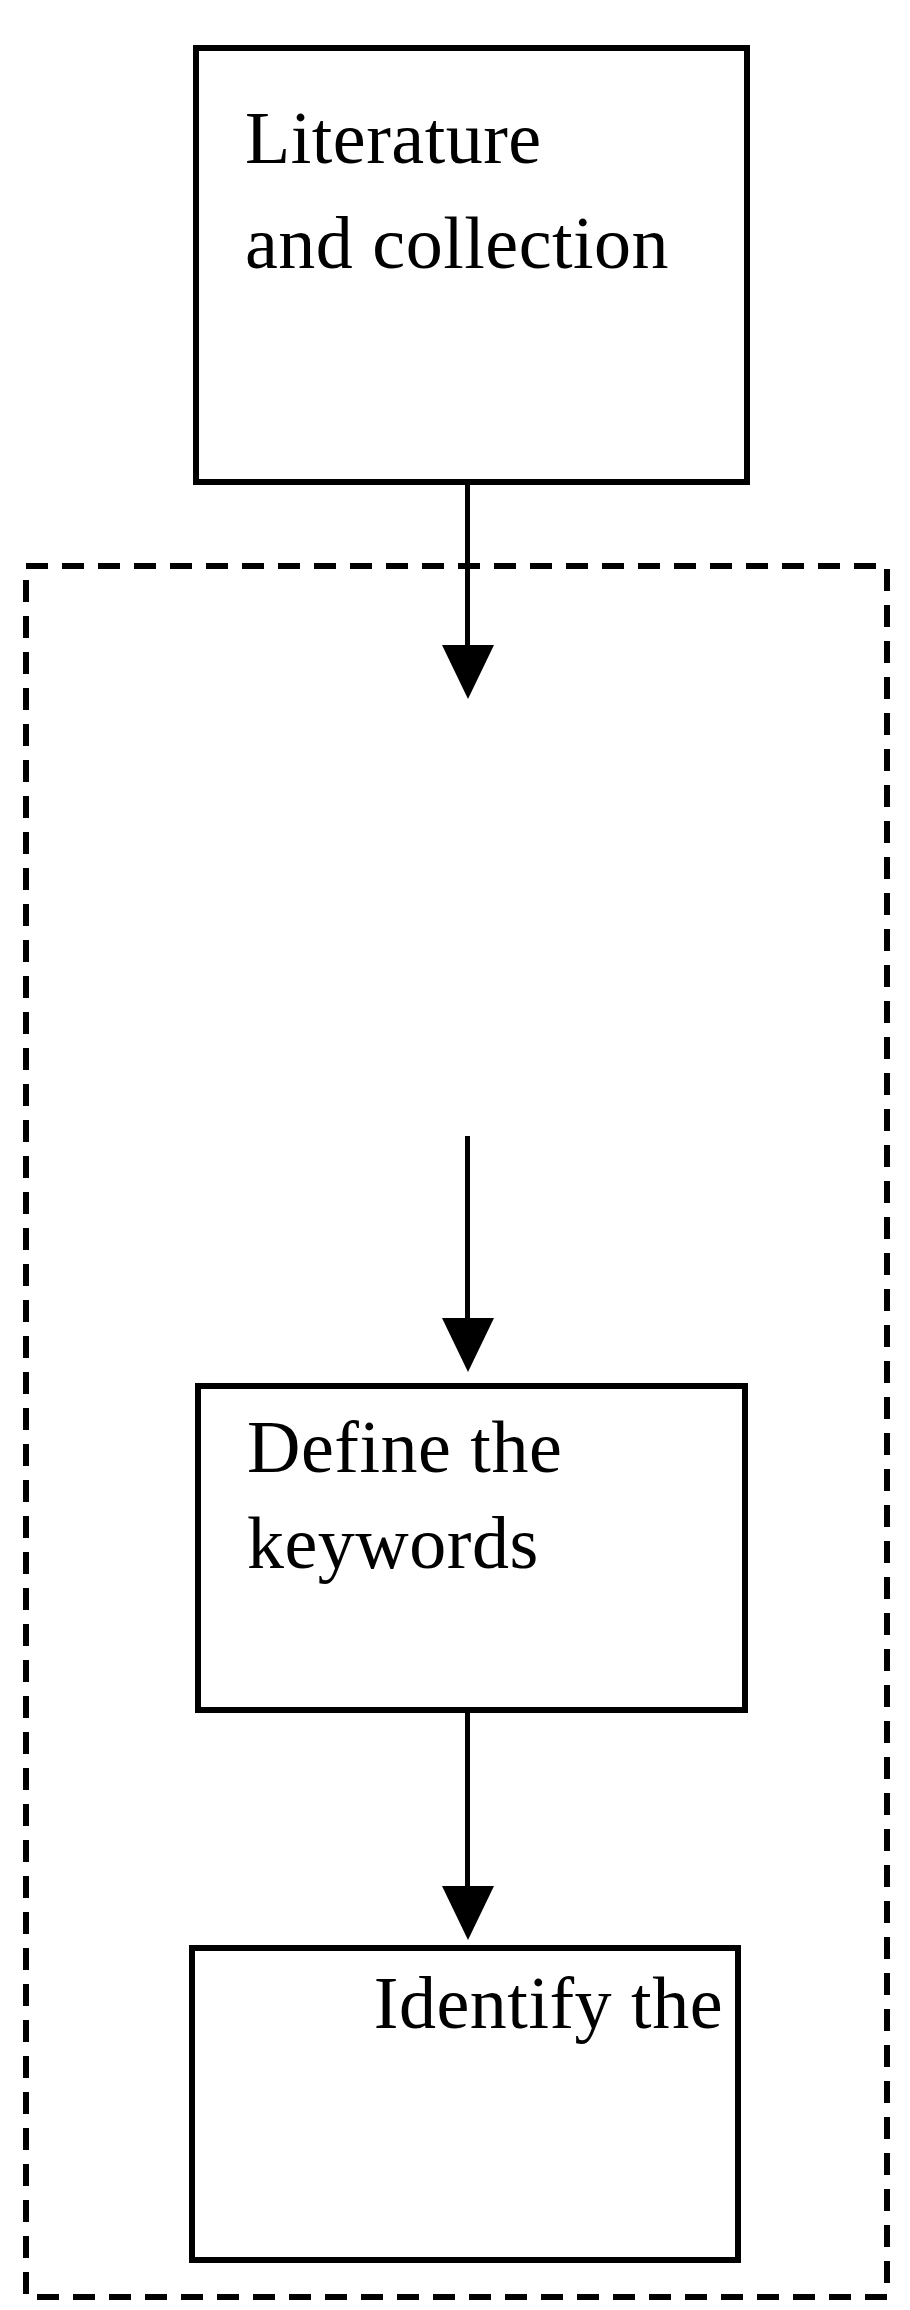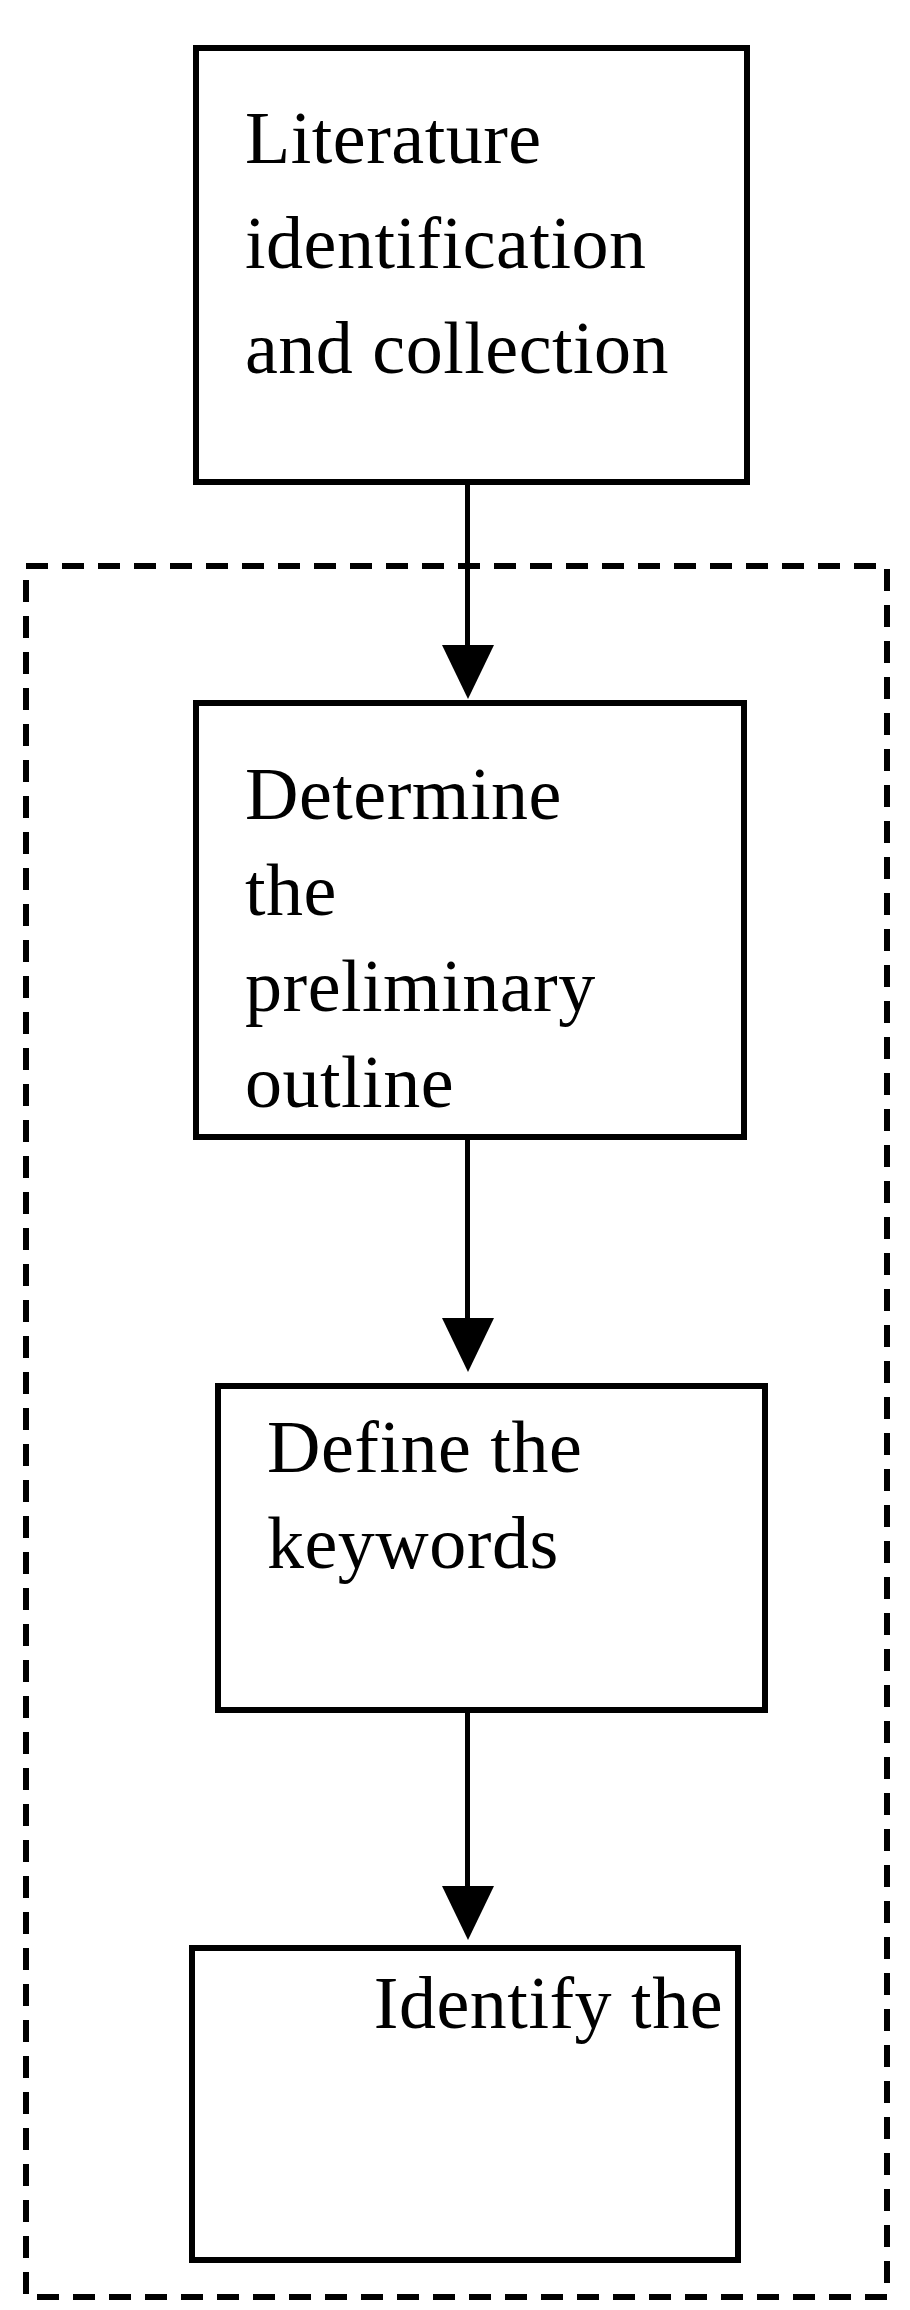--- a/index.html
+++ b/index.html
@@ -47,21 +47,20 @@
     left: 193px; top: 700px;
     width: 554px; height: 440px;
     padding: 40px 12px 0 46px;
     line-height: 96px;
   }
   #box-sources {
     left: 195px; top: 1383px;
     width: 553px; height: 330px;
     padding: 10px 4px 0 46px;
     line-height: 96px;
-    margin-left: 20px;
   }
   #box-keywords {
     left: 189px; top: 1945px;
     width: 552px; height: 318px;
     padding: 4px 12px 0 46px;
     line-height: 96px;
     text-align: right;
   }
   
   .shaft {
@@ -88,33 +87,26 @@
 <body>
 
 <div class="canvas">
 
   <svg class="dashed-svg" viewBox="0 0 910 2310" xmlns="http://www.w3.org/2000/svg" aria-hidden="true">
     <rect x="26" y="566" width="861" height="1731" fill="none" stroke="#000000" stroke-width="6" stroke-dasharray="22 14"></rect>
   </svg>
 
   <div class="fbox" id="box-literature">
     <span class="ln">Literature</span>
-    <span class="ln">identification</span>
     <span class="ln">and collection</span>
   </div>
 
   <div class="shaft" id="shaft-1"></div>
   <div class="head" id="head-1"></div>
 
-  <div class="fbox" id="box-outline">
-    <span class="ln">Determine</span>
-    <span class="ln">the</span>
-    <span class="ln">preliminary</span>
-    <span class="ln">outline</span>
-  </div>
 
   <div class="shaft" id="shaft-2"></div>
   <div class="head" id="head-2"></div>
 
   <div class="fbox" id="box-sources">
     <span class="ln">Define the</span>
     <span class="ln">keywords</span>
   </div>
 
   <div class="shaft" id="shaft-3"></div>

